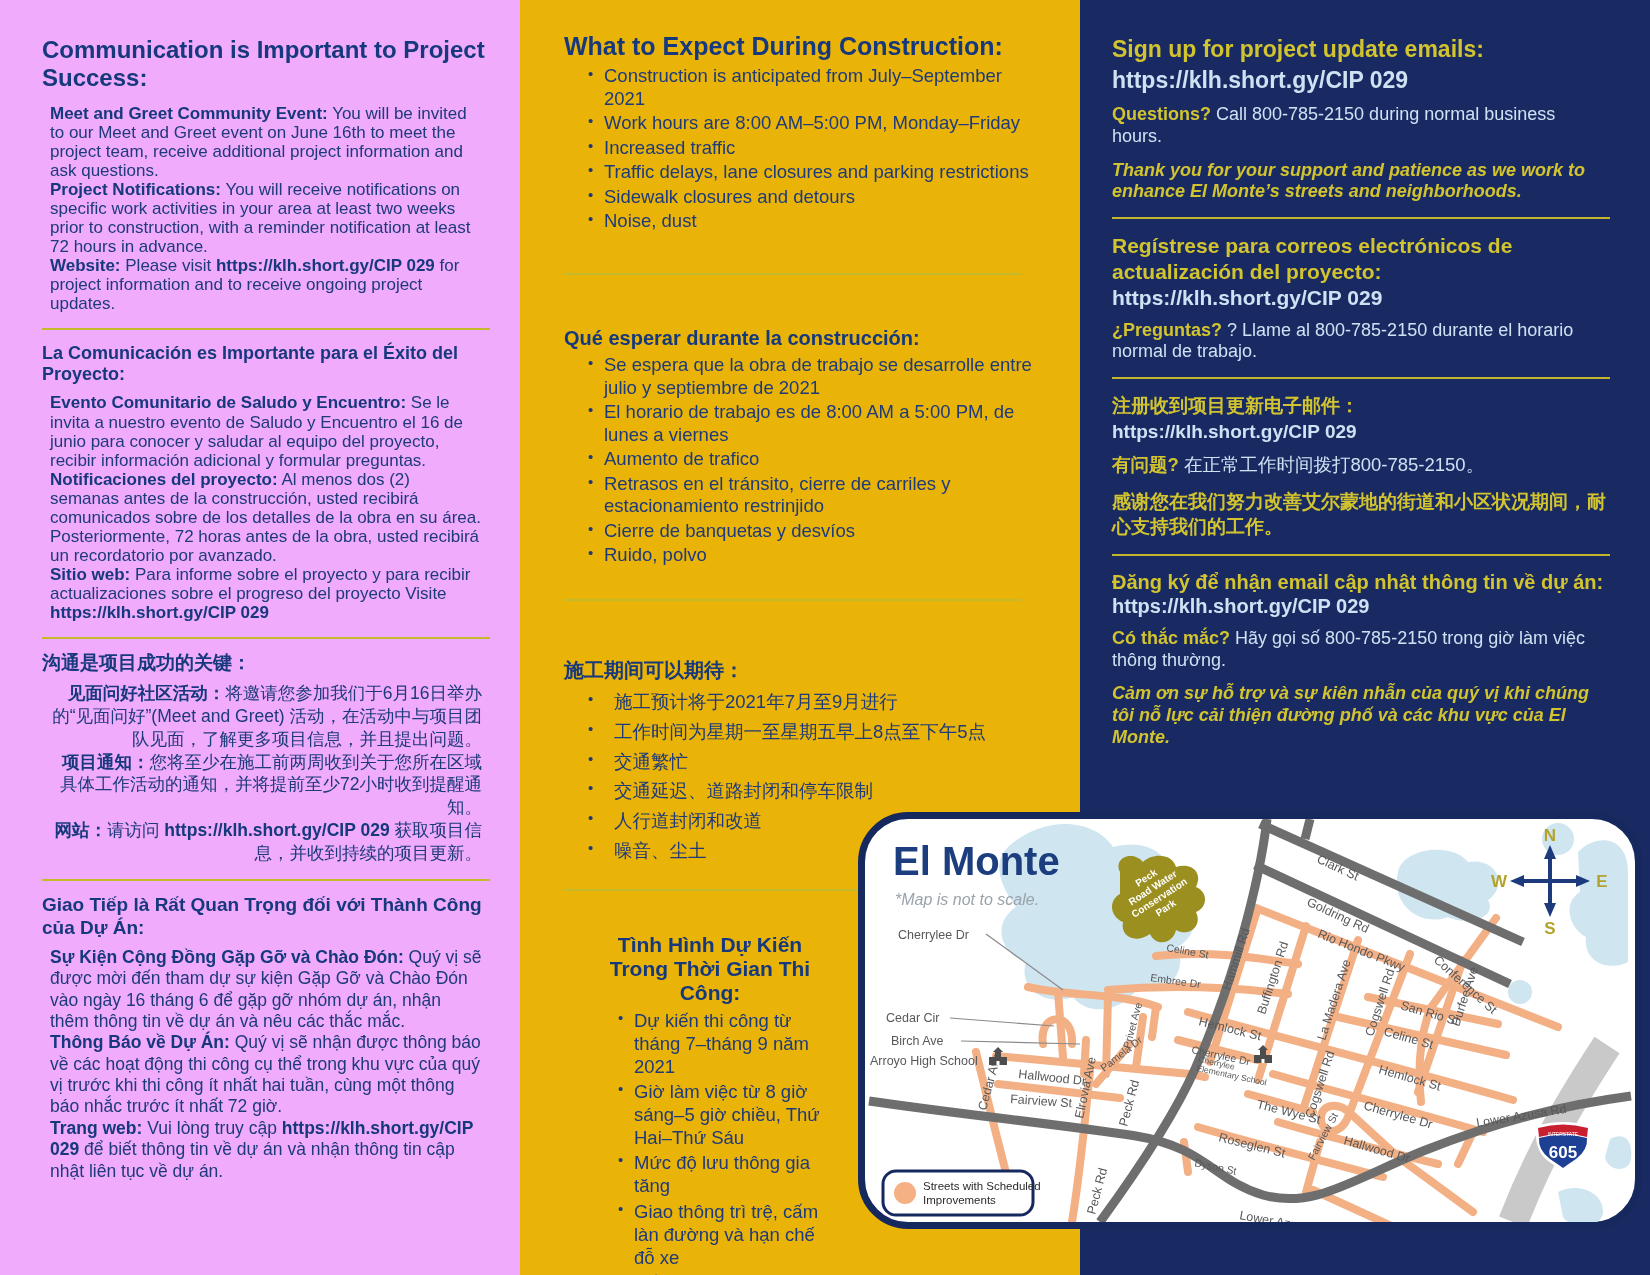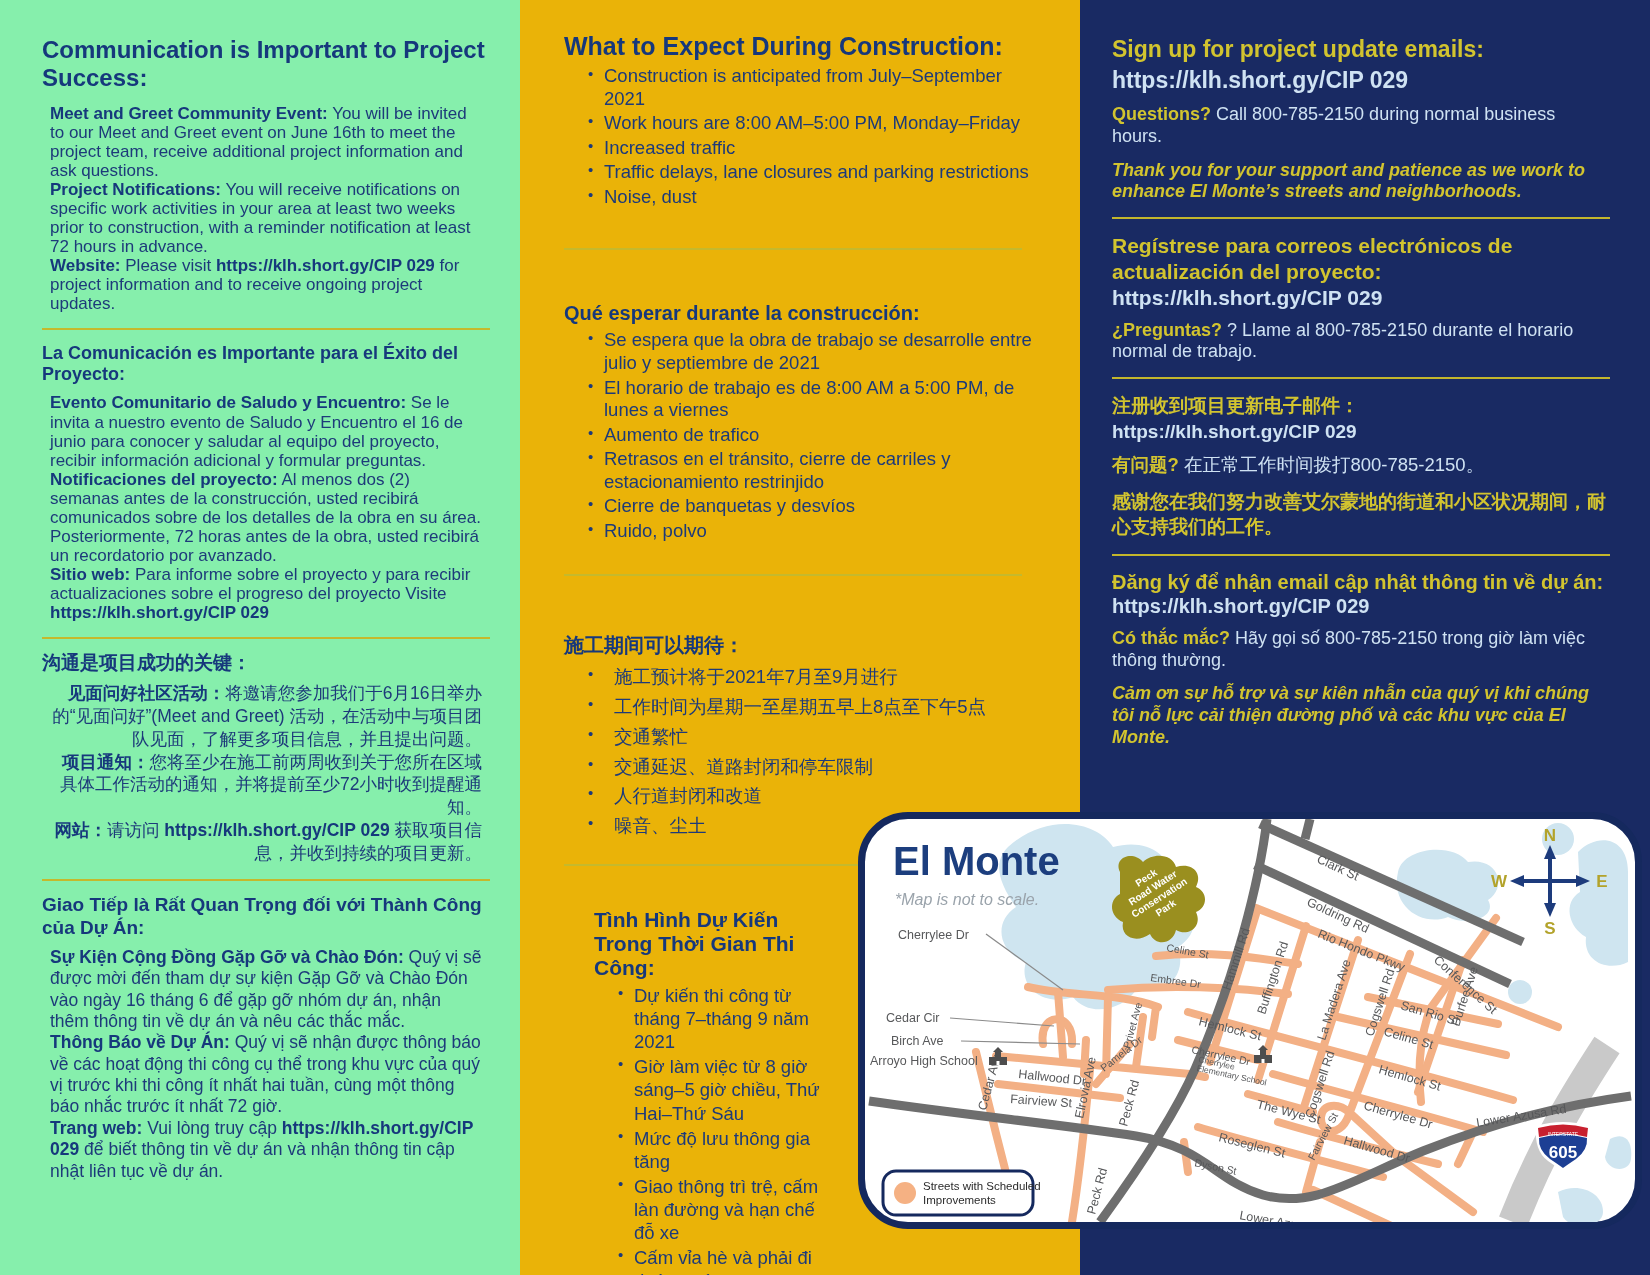--- a/index.html
+++ b/index.html
@@ -1,19 +1,19 @@
 <!DOCTYPE html>
 <html><head>
 <meta charset="utf-8">
 <style>
   html,body{margin:0;padding:0;}
   body{width:1650px;height:1275px;position:relative;overflow:hidden;
        font-family:"Liberation Sans","DejaVu Sans",sans-serif;background:#fff;}
   .col{position:absolute;top:0;height:1275px;}
-  .col-left{left:0;width:520px;background:#86efac;}
+  .col-left{left:0;width:520px;background:#f0abfc;}
   .col-mid{left:520px;width:560px;background:#eab308;}
   .col-right{left:1080px;width:570px;background:#192a63;}
   
   .left-inner{padding:36px 30px 0 42px;color:#1d3a7a;}
   .h-big{font-size:24px;font-weight:bold;line-height:1.16;color:#16387c;margin:0 0 12px 0;}
   .h-sec{font-size:18px;font-weight:bold;line-height:1.18;color:#16387c;margin:0;}
   .body-p{font-size:17px;line-height:1.12;margin:8px;}
   .body-p b{color:#16387c;}
   .zh-p{font-size:17.5px;line-height:1.3;text-align:right;}
   .vi-p{font-size:17.5px;line-height:1.22;}
@@ -93,20 +93,21 @@
 
 <div class="col col-mid">
   <div class="mid-inner">
     <section>
       <h1 class="mid-h1">What to Expect During Construction:</h1>
       <ul class="blt">
         <li>Construction is anticipated from July–September 2021</li>
         <li>Work hours are 8:00 AM–5:00 PM, Monday–Friday</li>
         <li>Increased traffic</li>
         <li>Traffic delays, lane closures and parking restrictions</li>
+        <li>Sidewalk closures and detours</li>
         <li>Noise, dust</li>
       </ul>
     </section>
     <hr class="rule-mid" style="width:458px;margin-top:40px;">
     <section style="margin-top:52px;">
       <h2 class="mid-h2">Qué esperar durante la construcción:</h2>
       <ul class="blt">
         <li>Se espera que la obra de trabajo se desarrolle entre julio y septiembre de 2021</li>
         <li>El horario de trabajo es de 8:00 AM a 5:00 PM, de lunes a viernes</li>
         <li>Aumento de trafico</li>
@@ -122,21 +123,21 @@
         <li>施工预计将于2021年7月至9月进行</li>
         <li>工作时间为星期一至星期五早上8点至下午5点</li>
         <li>交通繁忙</li>
         <li>交通延迟、道路封闭和停车限制</li>
         <li>人行道封闭和改道</li>
         <li>噪音、尘土</li>
       </ul>
     </section>
     <hr class="rule-mid" style="width:300px;margin-top:24px;">
     <section class="vi-block" style="margin-top:42px;">
-      <h2 class="mid-h2" style="font-size:21px;">Tình Hình Dự Kiến Trong Thời Gian Thi Công:</h2>
+      <h2 class="mid-h2" style="font-size:21px;text-align:center;">Tình Hình Dự Kiến Trong Thời Gian Thi Công:</h2>
       <ul class="blt">
         <li>Dự kiến thi công từ tháng 7–tháng 9 năm 2021</li>
         <li>Giờ làm việc từ 8 giờ sáng–5 giờ chiều, Thứ Hai–Thứ Sáu</li>
         <li>Mức độ lưu thông gia tăng</li>
         <li>Giao thông trì trệ, cấm làn đường và hạn chế đỗ xe</li>
         <li>Cấm vỉa hè và phải đi đường vòng</li>
 
       </ul>
     </section>
   </div>

